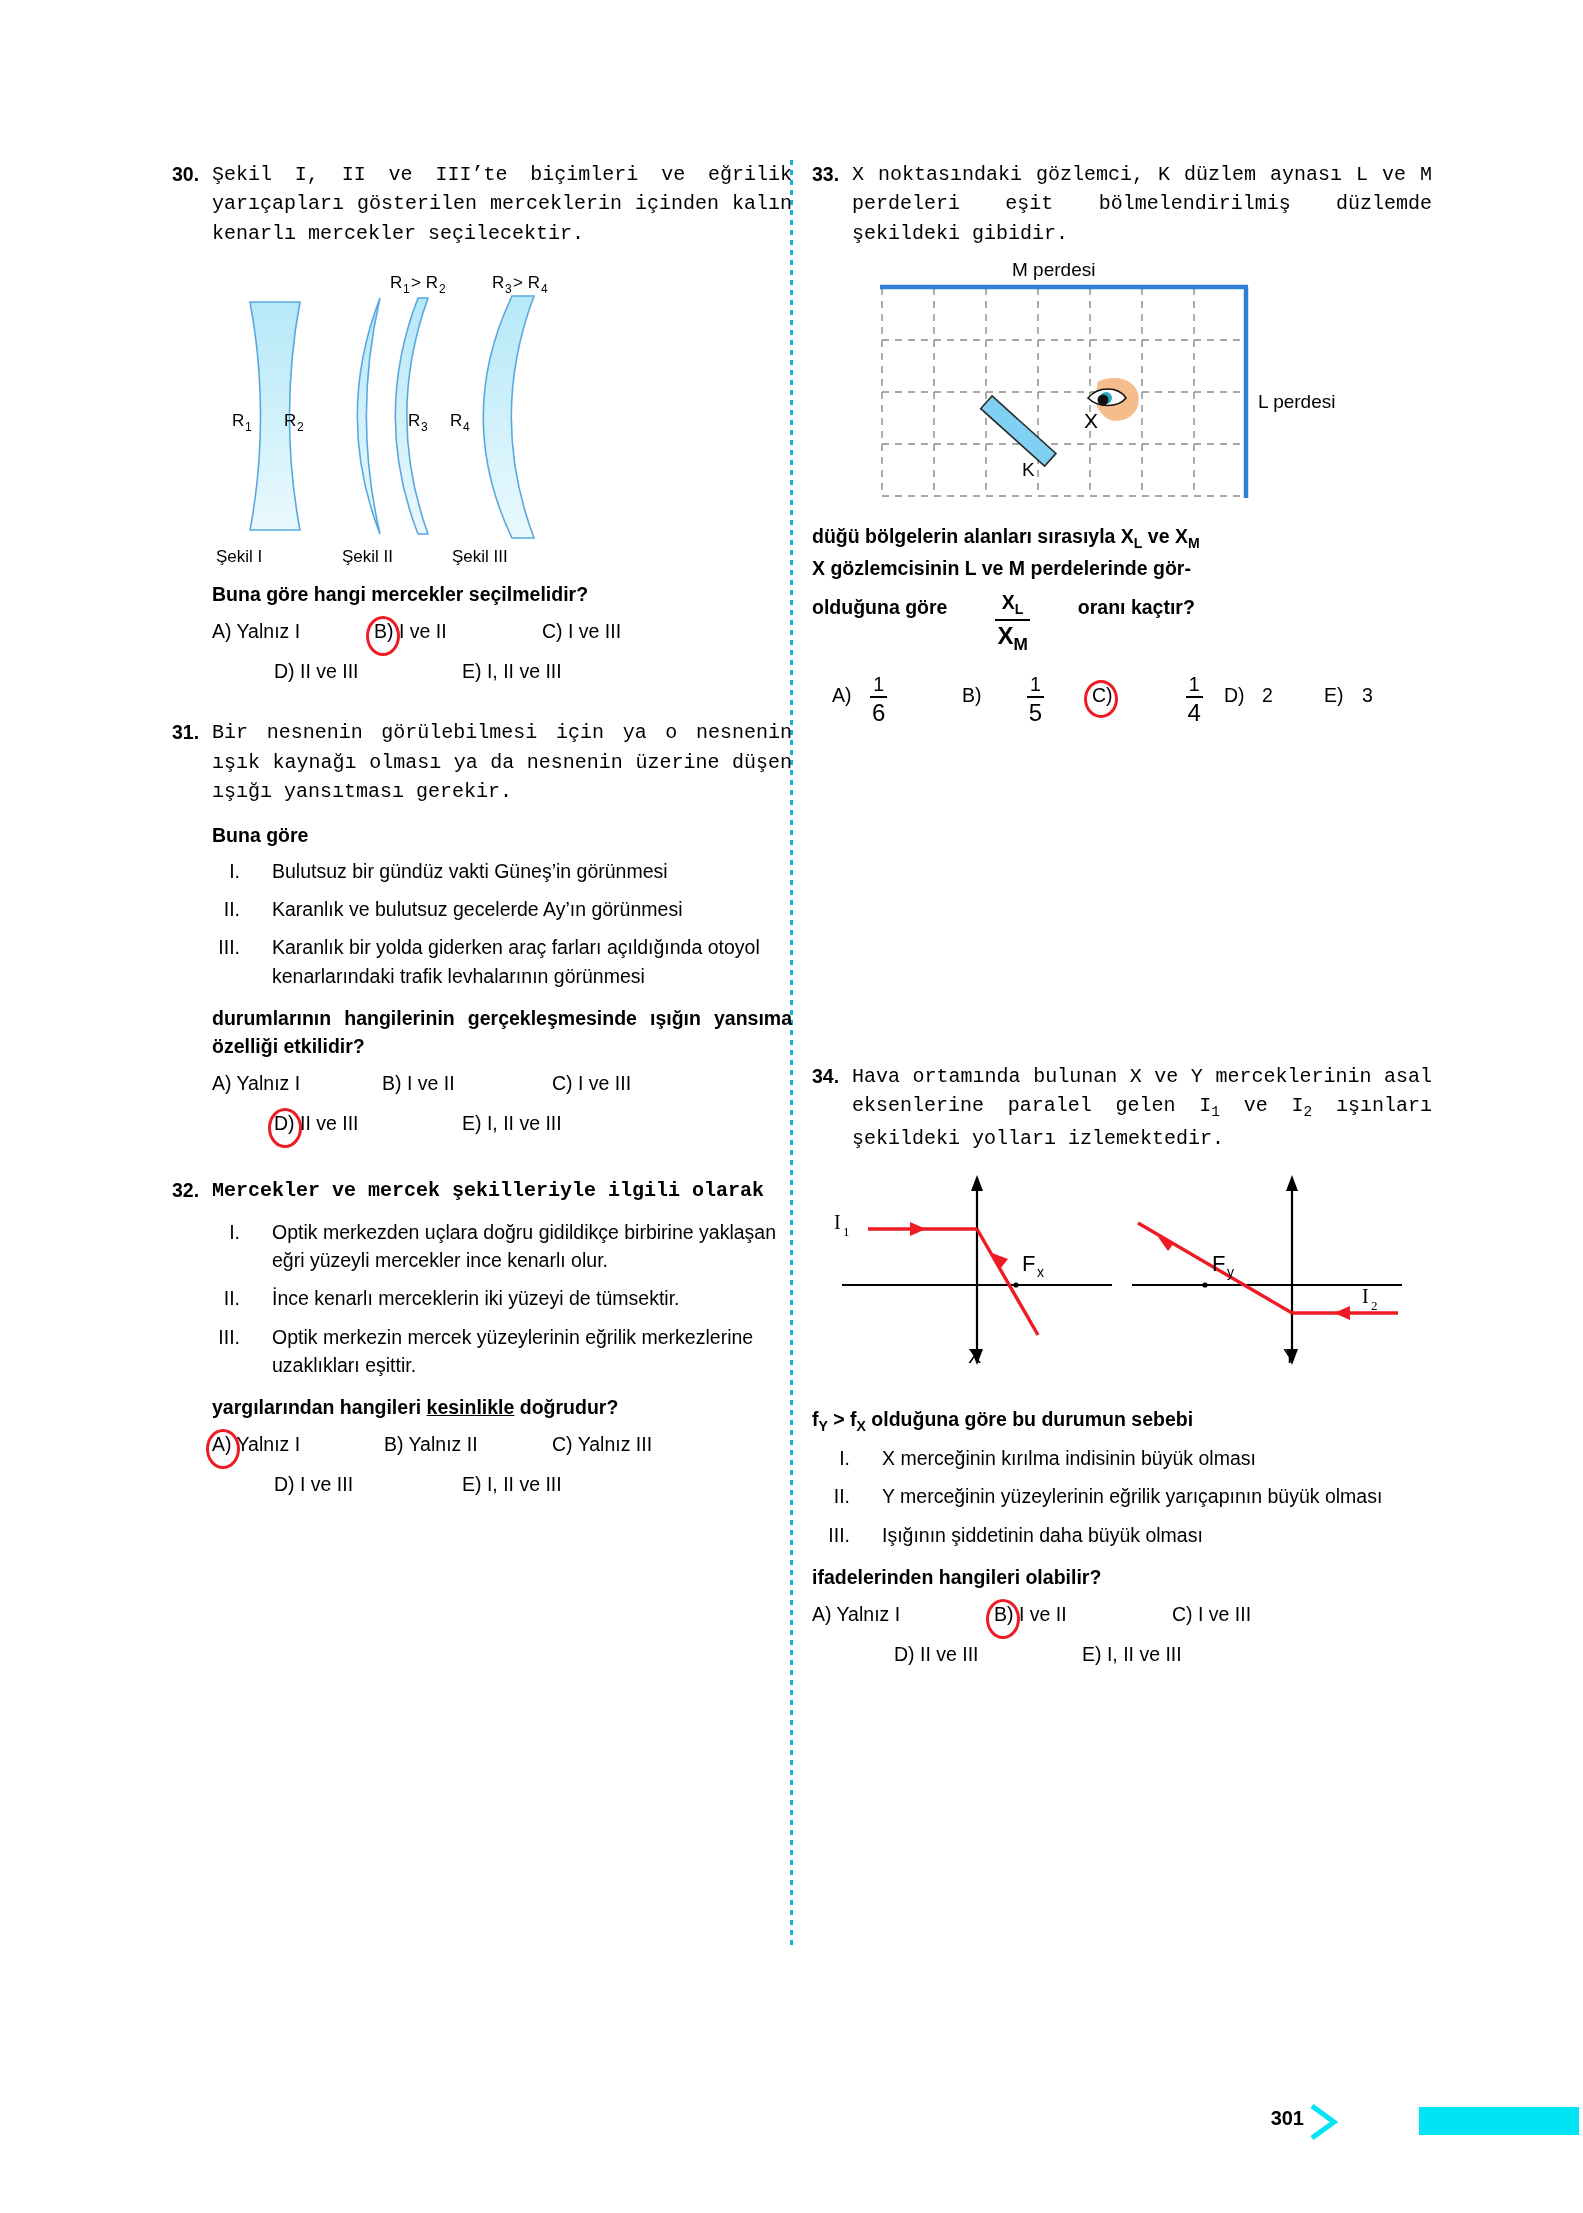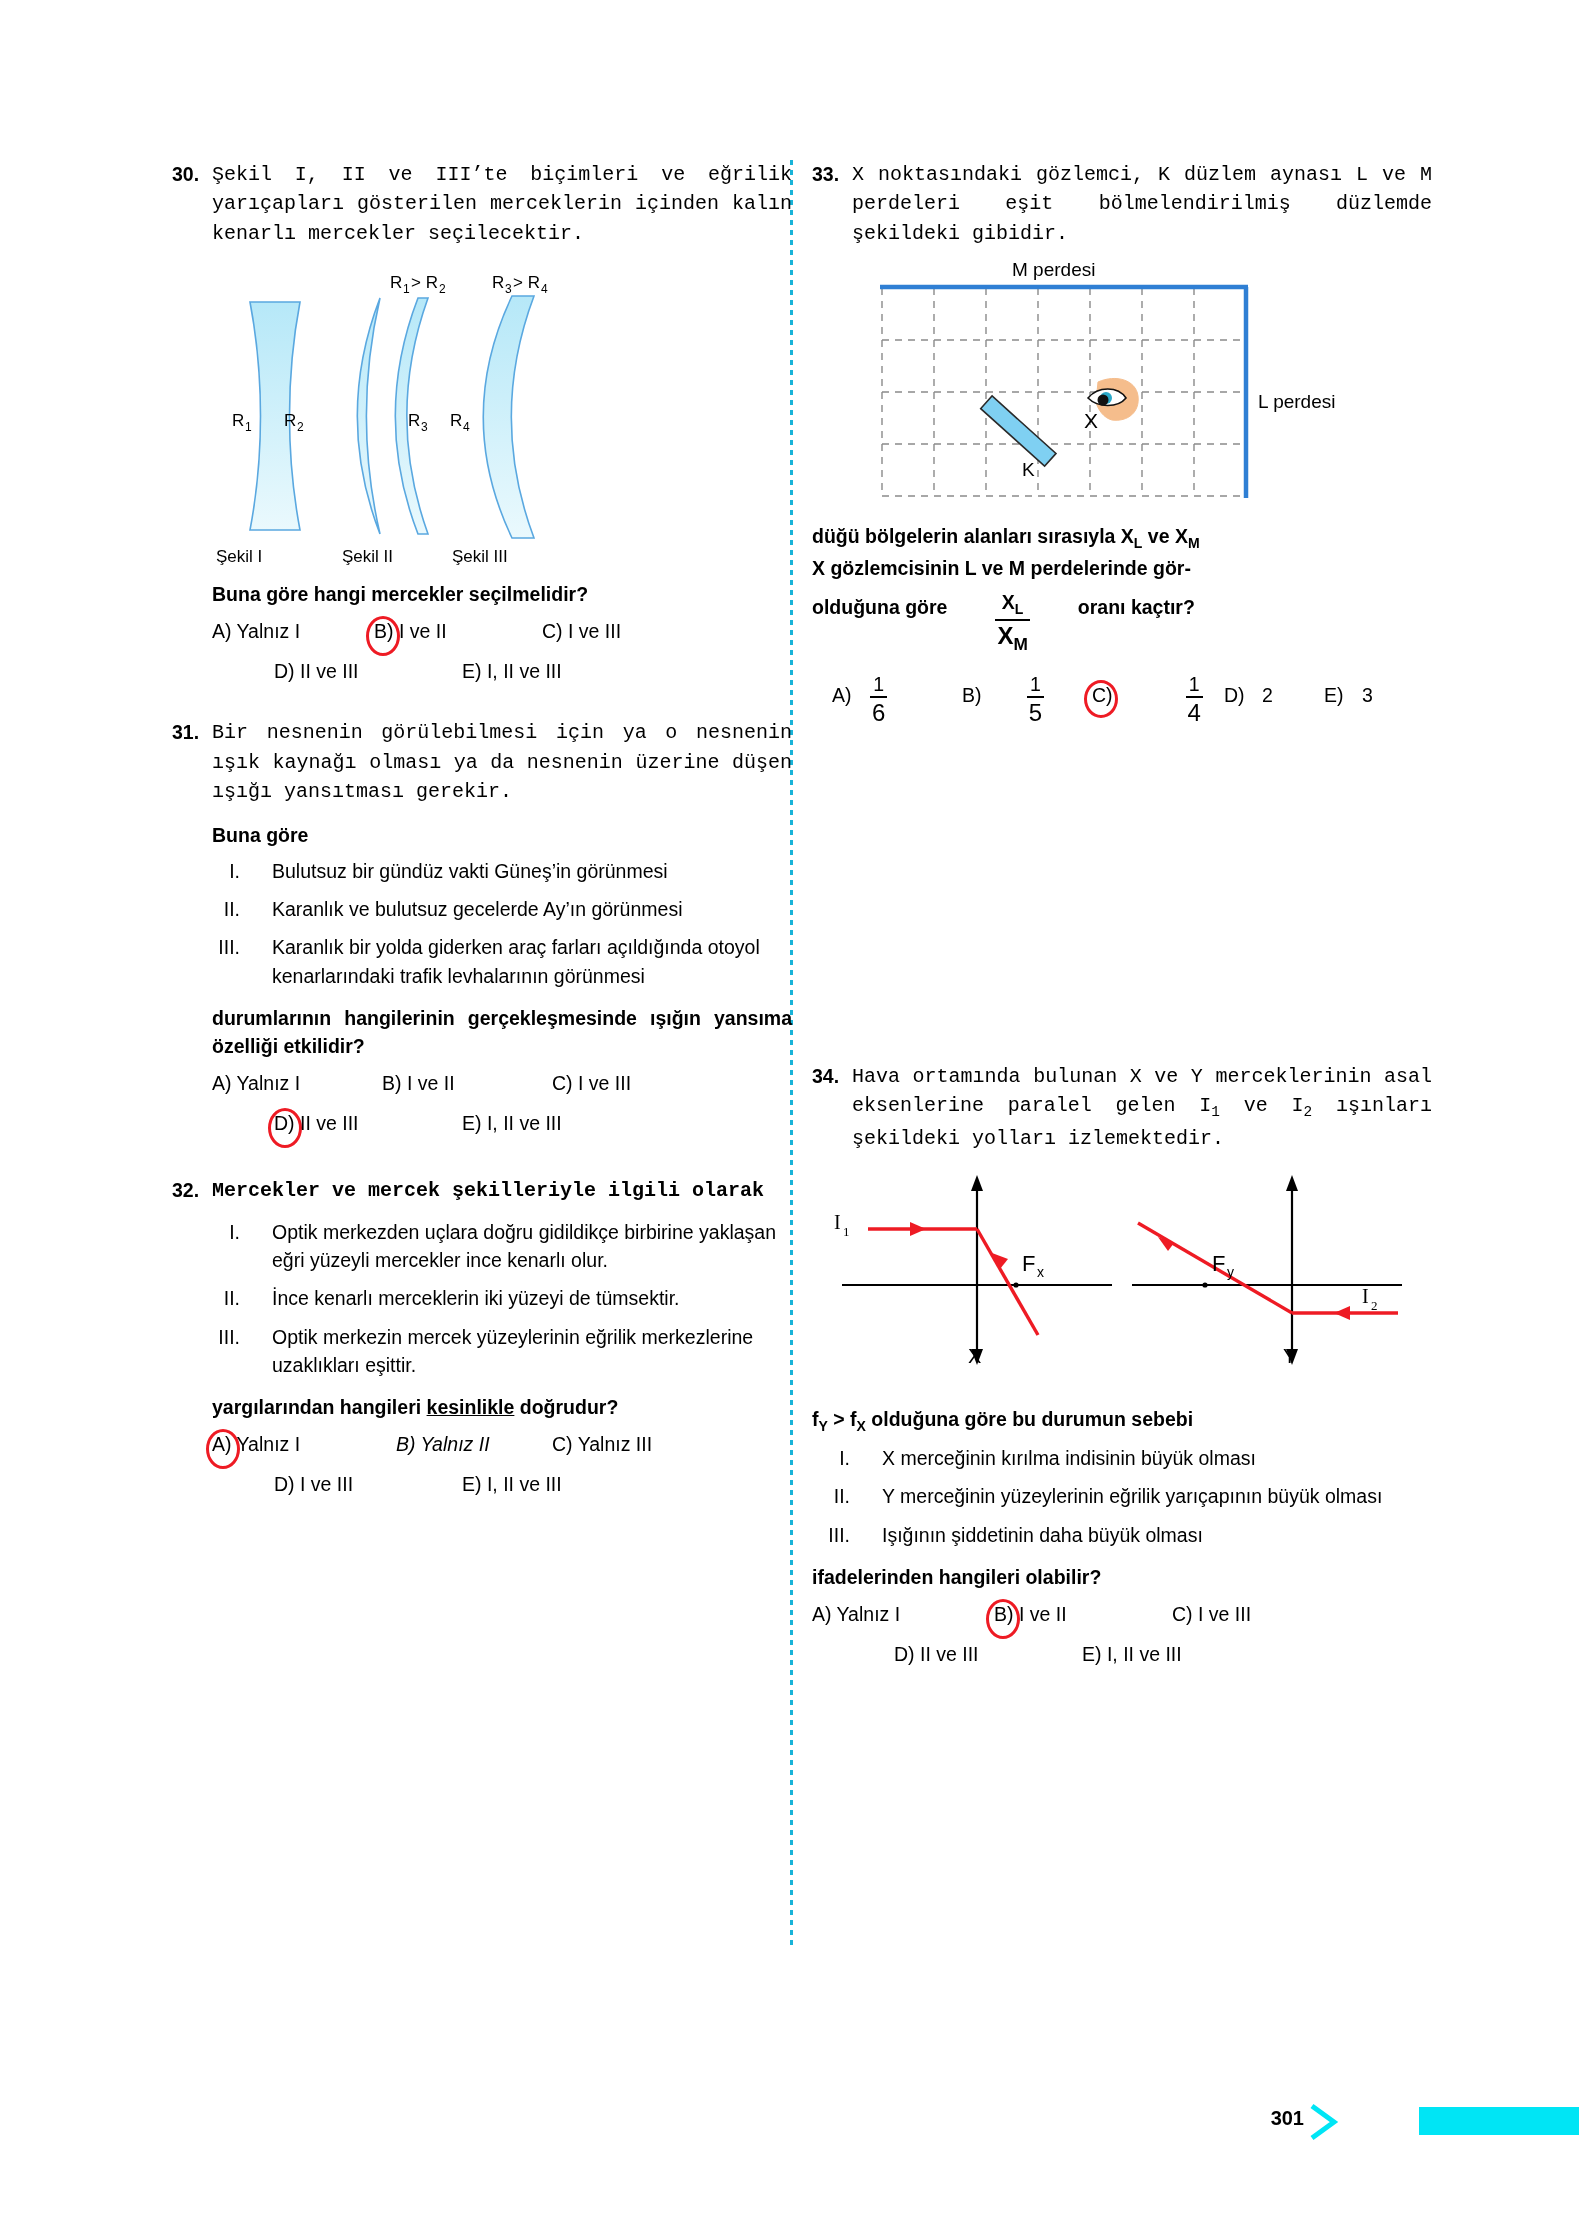--- a/index.html
+++ b/index.html
@@ -233,21 +233,21 @@
       </div>
 
       <div class="sub-bold">
         <span>yargılarından hangileri </span><span class="underline-k">kesinlikle</span><span> doğrudur?</span>
       </div>
 
       <div class="ans-row">
         <div class="ans-line">
           <span class="circ" style="left:-6px; top:0px;"></span>
           <span class="opt" style="left:0px;">A) Yalnız I</span>
-          <span class="opt" style="left:184px;font-style:italic;">B) Yalnız II</span>
+          <span class="opt" style="left:172px;">B) Yalnız II</span>
           <span class="opt" style="left:340px;">C) Yalnız III</span>
         </div>
         <div class="ans-line" style="height:48px;">
           <span class="opt" style="left:62px;">D) I ve III</span>
           <span class="opt" style="left:250px;">E) I, II ve III</span>
         </div>
       </div>
     </div>
   </div>
 

